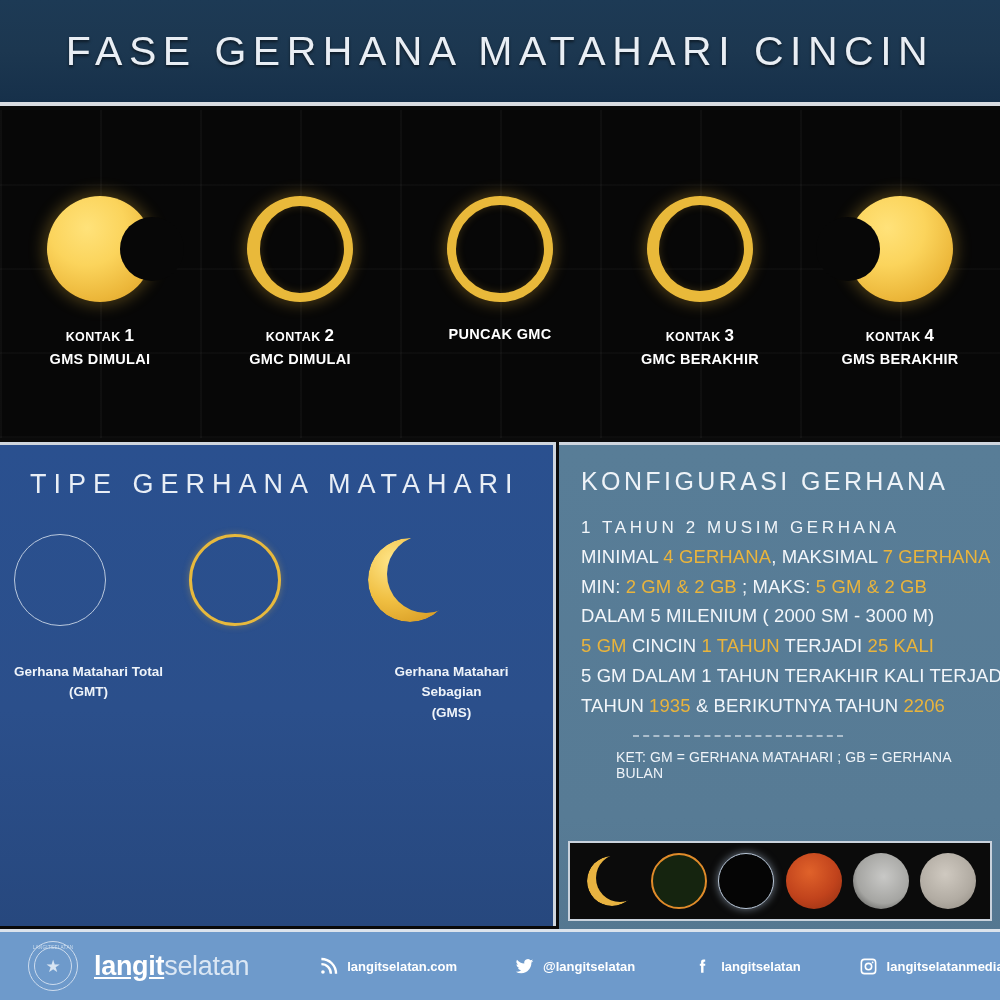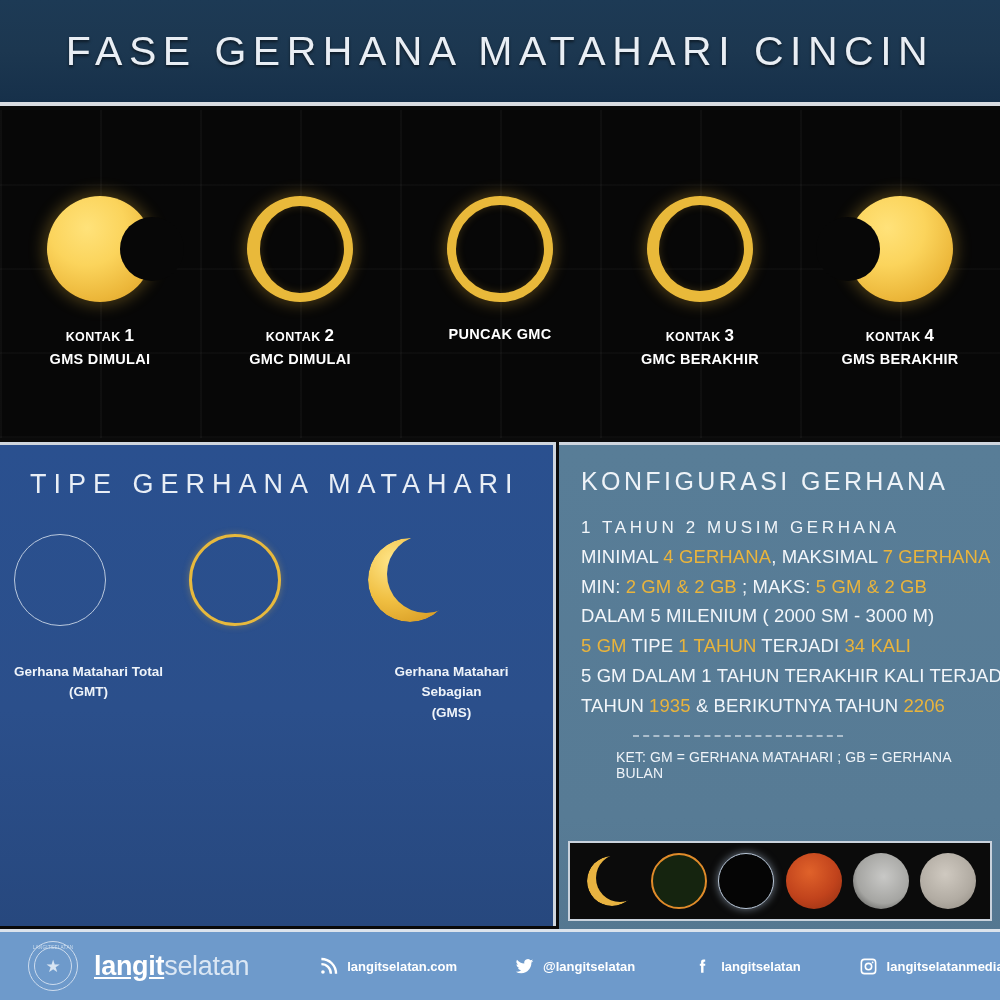--- a/index.html
+++ b/index.html
@@ -294,21 +294,21 @@
       <span>MINIMAL </span><span class="gold">4 GERHANA</span><span>, MAKSIMAL </span><span class="gold">7 GERHANA</span>
     </div>
 
     <div class="config-line">
       <span>MIN: </span><span class="gold">2 GM &amp; 2 GB</span><span> ; MAKS: </span><span class="gold">5 GM &amp; 2 GB</span>
     </div>
 
     <div class="config-line">DALAM 5 MILENIUM ( 2000 SM - 3000 M)</div>
 
     <div class="config-line">
-      <span class="gold">5 GM</span><span> TIPE </span><span class="gold">1 TAHUN</span><span> TERJADI </span><span class="gold">34 KALI</span>
+      <span class="gold">5 GM</span><span> CINCIN </span><span class="gold">1 TAHUN</span><span> TERJADI </span><span class="gold">25 KALI</span>
     </div>
 
     <div class="config-line">5 GM DALAM 1 TAHUN TERAKHIR KALI TERJADI</div>
 
     <div class="config-line">
       <span>TAHUN </span><span class="gold">1935</span><span> &amp; BERIKUTNYA TAHUN </span><span class="gold">2206</span>
     </div>
 
     <div class="dashed-right"></div>
     <div class="ket">KET: GM = GERHANA MATAHARI ; GB = GERHANA BULAN</div>

